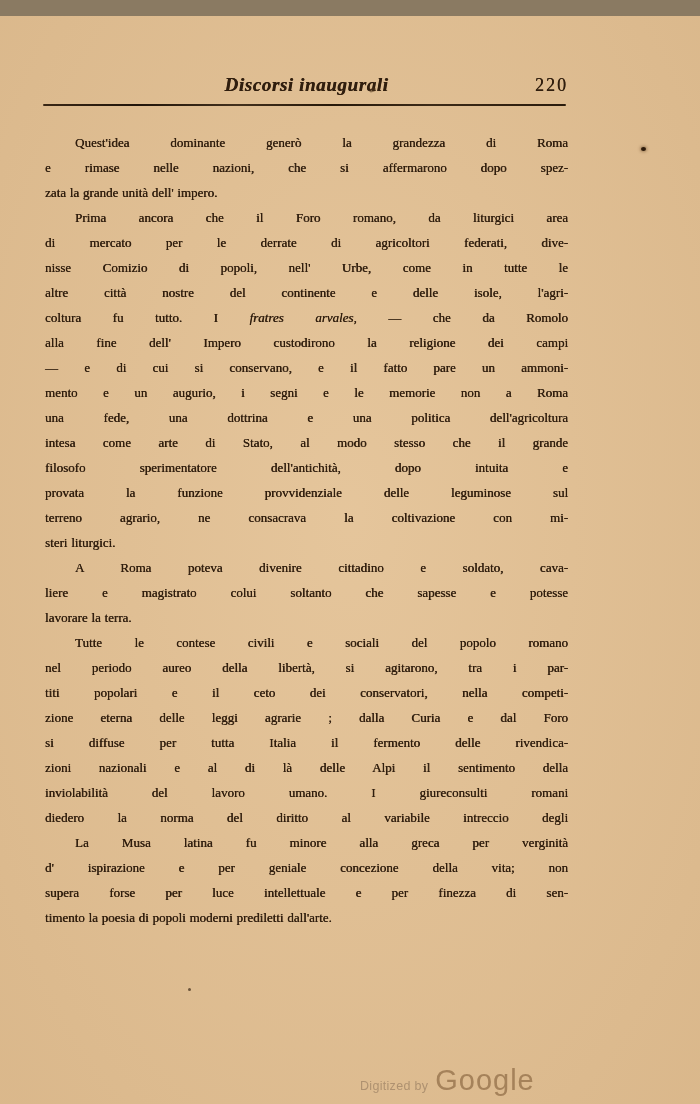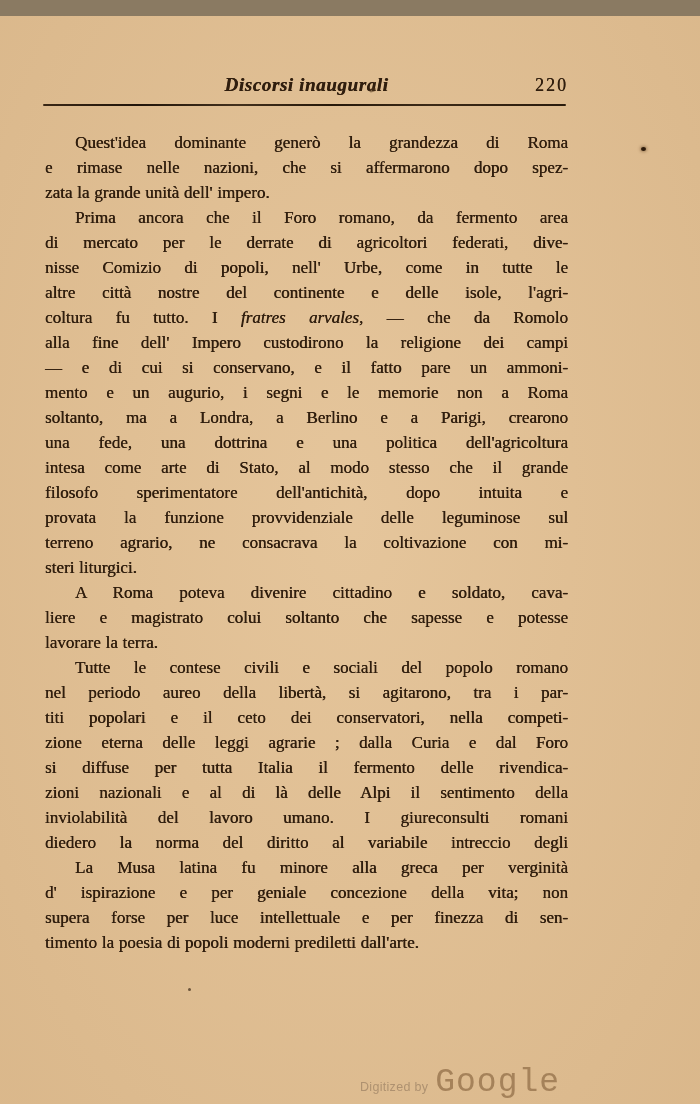--- a/index.html
+++ b/index.html
@@ -27,21 +27,21 @@
   }
   .page-num {
     position:absolute; right:0; top:1px; font-size:18px;
     letter-spacing:2px; text-shadow:0.3px 0 0 currentColor;
   }
   .rule {
     position:absolute; left:43px; top:88px; width:523px; height:2.4px;
     background:linear-gradient(90deg,#3a2715 0%,#21150a 18%,#43301c 37%,#261809 55%,#3c2a17 74%,#2a1b0c 100%);
     border-radius:2px;
   }
-  .body { position:absolute; left:45px; top:114px; width:523px; font-size:17px; line-height:25px; }
+  .body { position:absolute; left:45px; top:114px; width:523px; font-size:13px; line-height:25px; }
   .para { margin:0; }
   .line {
     text-align:justify; text-align-last:justify;
     white-space:normal; height:25px; overflow:visible;
     text-shadow:0.35px 0 0 currentColor;
     word-spacing:0.5px;
   }
   .line.last { text-align-last:auto; }
   .line.first { text-indent:30px; }
   .line em { font-style:italic; }
@@ -50,22 +50,22 @@
   .speck.s2 { left:188px; top:972px; width:3px; height:3px; opacity:0.65; }
   .watermark {
     position:absolute; left:360px; top:1048px;
     display:flex; align-items:baseline; gap:7px;
   }
   .wm-prefix {
     font-family:"Liberation Sans","DejaVu Sans",sans-serif;
     font-size:12.5px; color:#ae9170; letter-spacing:0.3px;
   }
   .wm-logo {
-    font-family:Liberation Mono, monospace;
-    font-size:33px; color:#a5825a; letter-spacing:1px;
+    font-family:Liberation Sans, sans-serif;
+    font-size:29px; color:#a5825a; letter-spacing:1px;
   }
 </style>
 </head>
 <body>
 
 <div class="page">
 
   <div class="header">
     <span class="running-title">Discorsi inaugurali</span>
     <span class="smudge"></span>
@@ -74,29 +74,28 @@
 
   <div class="rule"></div>
 
   <div class="body" id="body-text">
       <div class="para">
         <div class="line first">Quest'idea dominante generò la grandezza di Roma</div>
         <div class="line">e rimase nelle nazioni, che si affermarono dopo spez-</div>
         <div class="line last">zata la grande unità dell' impero.</div>
       </div>
       <div class="para">
-        <div class="line first">Prima ancora che il Foro romano, da fermento area</div>
+        <div class="line first">Prima ancora che il Foro romano, da liturgici area</div>
         <div class="line">di mercato per le derrate di agricoltori federati, dive-</div>
         <div class="line">nisse Comizio di popoli, nell' Urbe, come in tutte le</div>
         <div class="line">altre città nostre del continente e delle isole, l'agri-</div>
         <div class="line"><span>coltura fu tutto. I </span><em>fratres arvales,</em><span> — che da Romolo</span></div>
         <div class="line">alla fine dell' Impero custodirono la religione dei campi</div>
         <div class="line">— e di cui si conservano, e il fatto pare un ammoni-</div>
         <div class="line">mento e un augurio, i segni e le memorie non a Roma</div>
-        <div class="line">soltanto, ma a Londra, a Berlino e a Parigi, crearono</div>
         <div class="line">una fede, una dottrina e una politica dell'agricoltura</div>
         <div class="line">intesa come arte di Stato, al modo stesso che il grande</div>
         <div class="line">filosofo sperimentatore dell'antichità, dopo intuita e</div>
         <div class="line">provata la funzione provvidenziale delle leguminose sul</div>
         <div class="line">terreno agrario, ne consacrava la coltivazione con mi-</div>
         <div class="line last">steri liturgici.</div>
       </div>
       <div class="para">
         <div class="line first">A Roma poteva divenire cittadino e soldato, cava-</div>
         <div class="line">liere e magistrato colui soltanto che sapesse e potesse</div>

